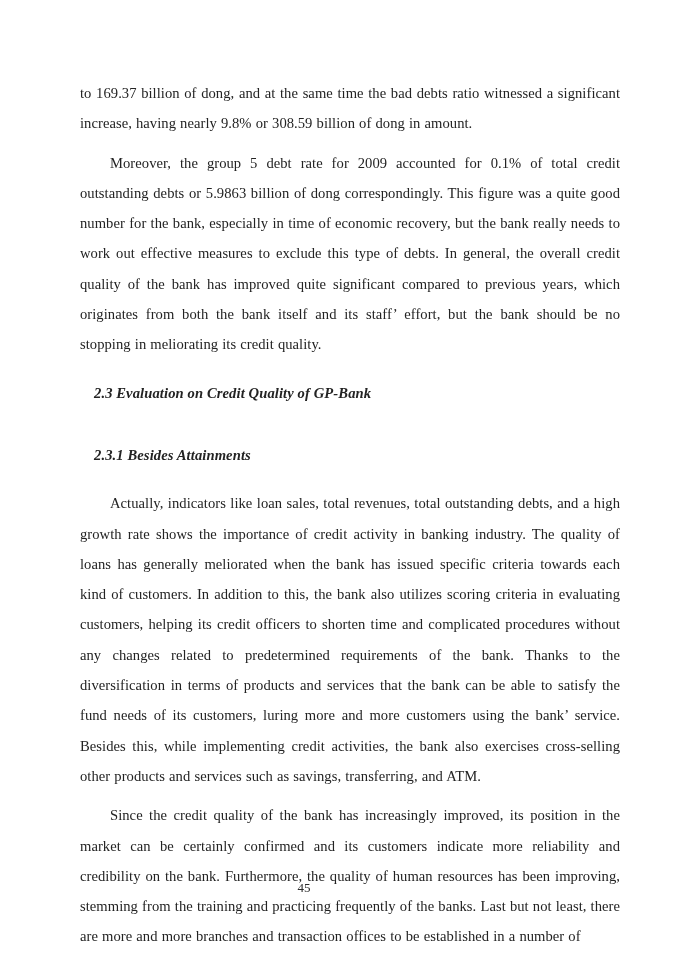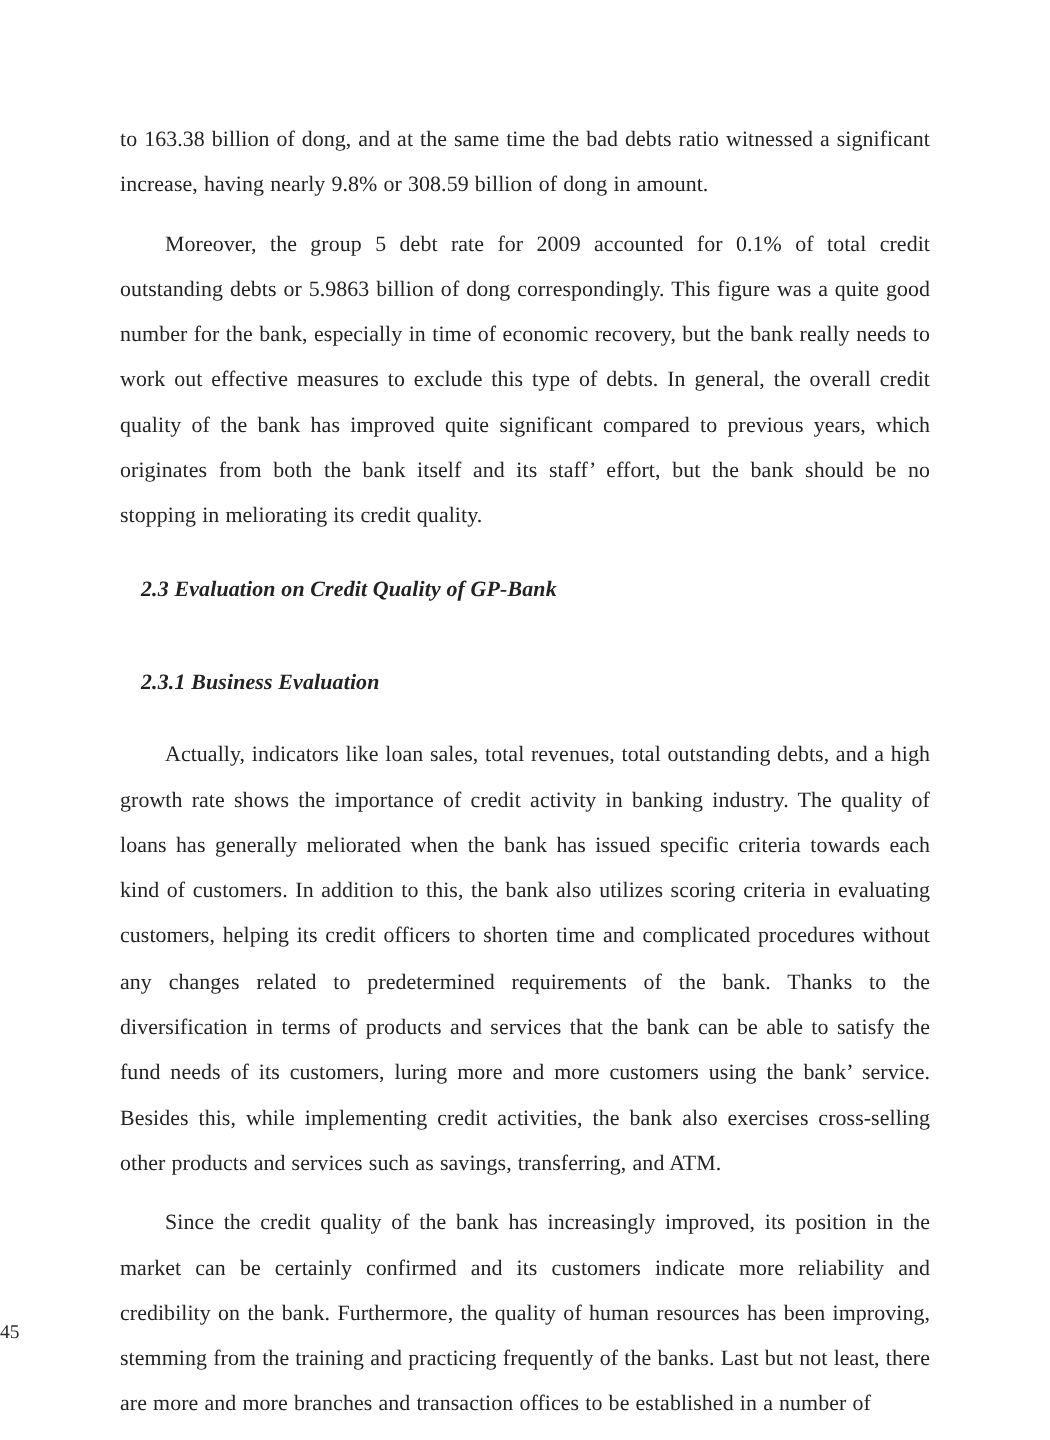--- a/index.html
+++ b/index.html
@@ -57,47 +57,47 @@
     letter-spacing: 0.1px;
   }
   .heading-gap {
     height: 4px;
   }
   .page-number {
     position: absolute;
     left: 0;
     top: 879px;
     width: 608px;
-    text-align: left;
+    text-align: center;
     font-size: 13px;
     line-height: 18px;
     color: #2a2a2a;
     font-family: "Liberation Serif", "DejaVu Serif", serif;
   }
 </style>
 </head>
 <body>
 
 <div class="page">
 
   <div class="content">
 
-    <p class="body-par">to 163.38 billion of dong, and at the same time the bad debts ratio witnessed a significant increase, having nearly 9.8% or 308.59 billion of dong in amount.</p>
+    <p class="body-par">to 169.37 billion of dong, and at the same time the bad debts ratio witnessed a significant increase, having nearly 9.8% or 308.59 billion of dong in amount.</p>
 
     <div class="par-space"></div>
 
     <p class="body-par indent">Moreover, the group 5 debt rate for 2009 accounted for 0.1% of total credit outstanding debts or 5.9863 billion of dong correspondingly. This figure was a quite good number for the bank, especially in time of economic recovery, but the bank really needs to work out effective measures to exclude this type of debts. In general, the overall credit quality of the bank has improved quite significant compared to previous years, which originates from both the bank itself and its staff’ effort, but the bank should be no stopping in meliorating its credit quality.</p>
 
     <div class="heading-gap"></div>
 
     <p class="heading">2.3 Evaluation on Credit Quality of GP-Bank</p>
 
     <div class="heading-gap"></div>
 
-    <p class="heading">2.3.1 Business Evaluation</p>
+    <p class="heading">2.3.1 Besides Attainments</p>
 
     <div class="heading-gap"></div>
 
     <p class="body-par indent">Actually, indicators like loan sales, total revenues, total outstanding debts, and a high growth rate shows the importance of credit activity in banking industry. The quality of loans has generally meliorated when the bank has issued specific criteria towards each kind of customers. In addition to this, the bank also utilizes scoring criteria in evaluating customers, helping its credit officers to shorten time and complicated procedures without any changes related to predetermined requirements of the bank. Thanks to the diversification in terms of products and services that the bank can be able to satisfy the fund needs of its customers, luring more and more customers using the bank’ service. Besides this, while implementing credit activities, the bank also exercises cross-selling other products and services such as savings, transferring, and ATM.</p>
 
     <div class="par-space"></div>
 
     <p class="body-par indent">Since the credit quality of the bank has increasingly improved, its position in the market can be certainly confirmed and its customers indicate more reliability and credibility on the bank. Furthermore, the quality of human resources has been improving, stemming from the training and practicing frequently of the banks. Last but not least, there are more and more branches and transaction offices to be established in a number of</p>
 
   </div>

